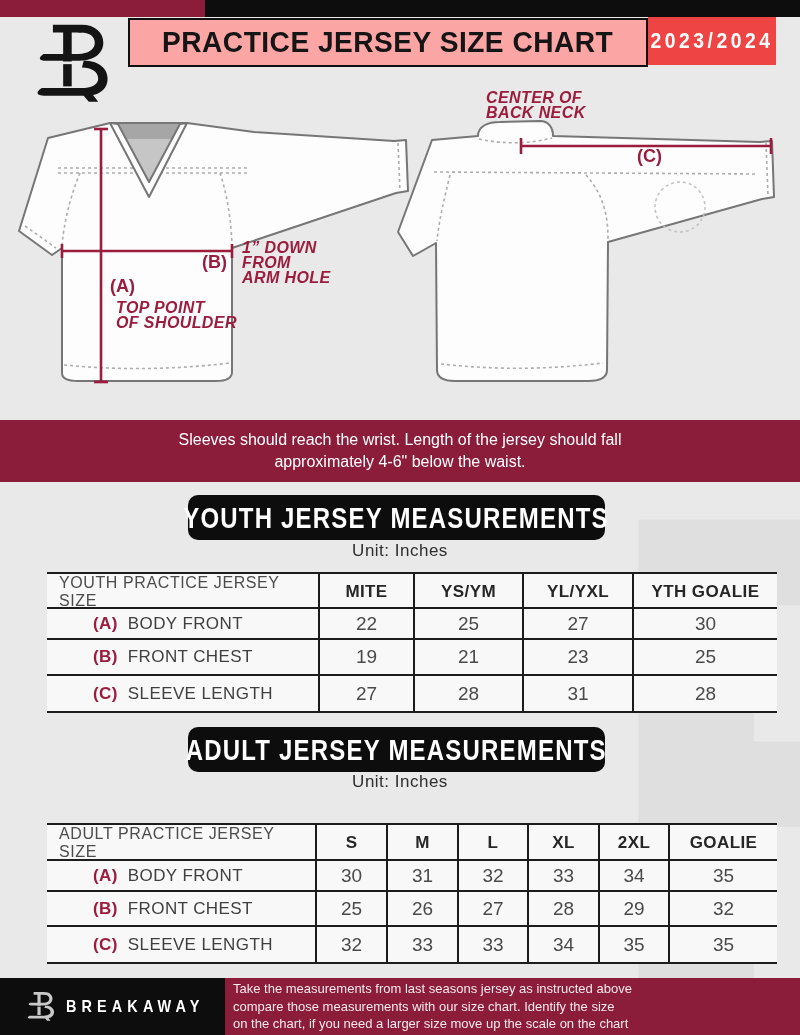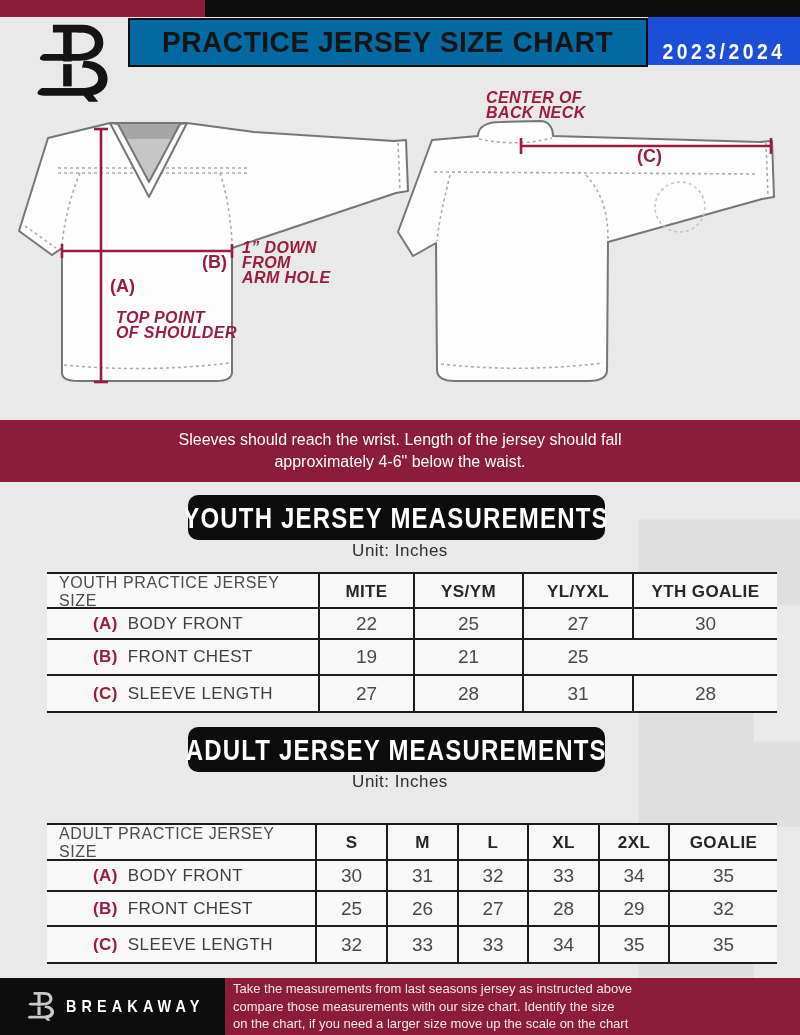--- a/index.html
+++ b/index.html
@@ -5,25 +5,25 @@
   html,body{margin:0;padding:0;}
   body{font-family:"Liberation Sans", sans-serif;}
   .page{position:relative;width:800px;height:1035px;background:#e9e9e9;overflow:hidden;}
   .abs{position:absolute;}
 
   
   .strip-maroon{left:0;top:0;width:205px;height:17px;background:#8b1c3a;}
   .strip-black{left:205px;top:0;width:595px;height:17px;background:#0d0d0d;}
 
   
-  .title-box{left:128px;top:18px;width:520px;height:49px;background:#0369a1;border:2px solid #101010;
+  .title-box{left:128px;top:18px;width:520px;height:49px;background:#fca5a5;border:2px solid #101010;
              box-sizing:border-box;display:flex;align-items:center;justify-content:center;}
   .title-box span{font-size:29px;font-weight:800;letter-spacing:.5px;color:#151515;white-space:nowrap;
                   transform:scaleX(.97);}
-  .year-box{left:648px;top:17px;width:152px;height:48px;background:#1d4ed8;display:flex;align-items:flex-end;justify-content:center;}
+  .year-box{left:648px;top:17px;width:128px;height:48px;background:#ef4444;display:flex;align-items:center;justify-content:center;}
   .year-box span{color:#fff;font-size:22px;font-weight:700;letter-spacing:4px;transform:scaleX(.88);white-space:nowrap;}
 
   
   .ann{color:#9c1c3e;position:absolute;}
   .ann-key{font-size:18px;font-weight:800;}
   .ann-cap{font-size:16px;font-style:italic;line-height:15px;letter-spacing:.4px;font-weight:600;}
 
   
   .notice{left:0;top:420px;width:800px;height:62px;background:#8b1c3a;display:flex;flex-direction:column;
           align-items:center;justify-content:center;color:#fff;font-size:16px;line-height:22px;}
@@ -128,21 +128,21 @@
         <path d="M62 159 V173"></path>
           <path d="M232 159 V173"></path>
         <path d="M521 61 H771"></path>
         <path d="M521 53 V69"></path>
           <path d="M771 53 V69"></path>
       </g>
     </svg>
   </div>
 
   <div class="ann ann-key" style="left:110px;top:276px;">(A)</div>
-  <div class="ann ann-cap" style="left:116px;top:300px;margin-top:10px;">
+  <div class="ann ann-cap" style="left:116px;top:300px;">
     <div>TOP POINT</div>
     <div>OF SHOULDER</div>
   </div>
   <div class="ann ann-key" style="left:202px;top:252px;">(B)</div>
   <div class="ann ann-cap" style="left:242px;top:240px;">
     <div>1” DOWN</div>
     <div>FROM</div>
     <div>ARM HOLE</div>
   </div>
   <div class="ann ann-key" style="left:637px;top:146px;">(C)</div>
@@ -179,20 +179,21 @@
       <div class="td">27</div>
       <div class="td">30</div>
     </div>
     <div class="row yg" style="height:36px;">
       <div class="td lbl">
           <span class="key">(B)</span>
         <span>FRONT CHEST</span>
         </div>
       <div class="td">19</div>
       <div class="td">21</div>
+      <div class="td">23</div>
       <div class="td">25</div>
     </div>
     <div class="row yg" style="height:37px;">
       <div class="td lbl">
           <span class="key">(C)</span>
         <span>SLEEVE LENGTH</span>
         </div>
       <div class="td">27</div>
       <div class="td">28</div>
       <div class="td">31</div>

